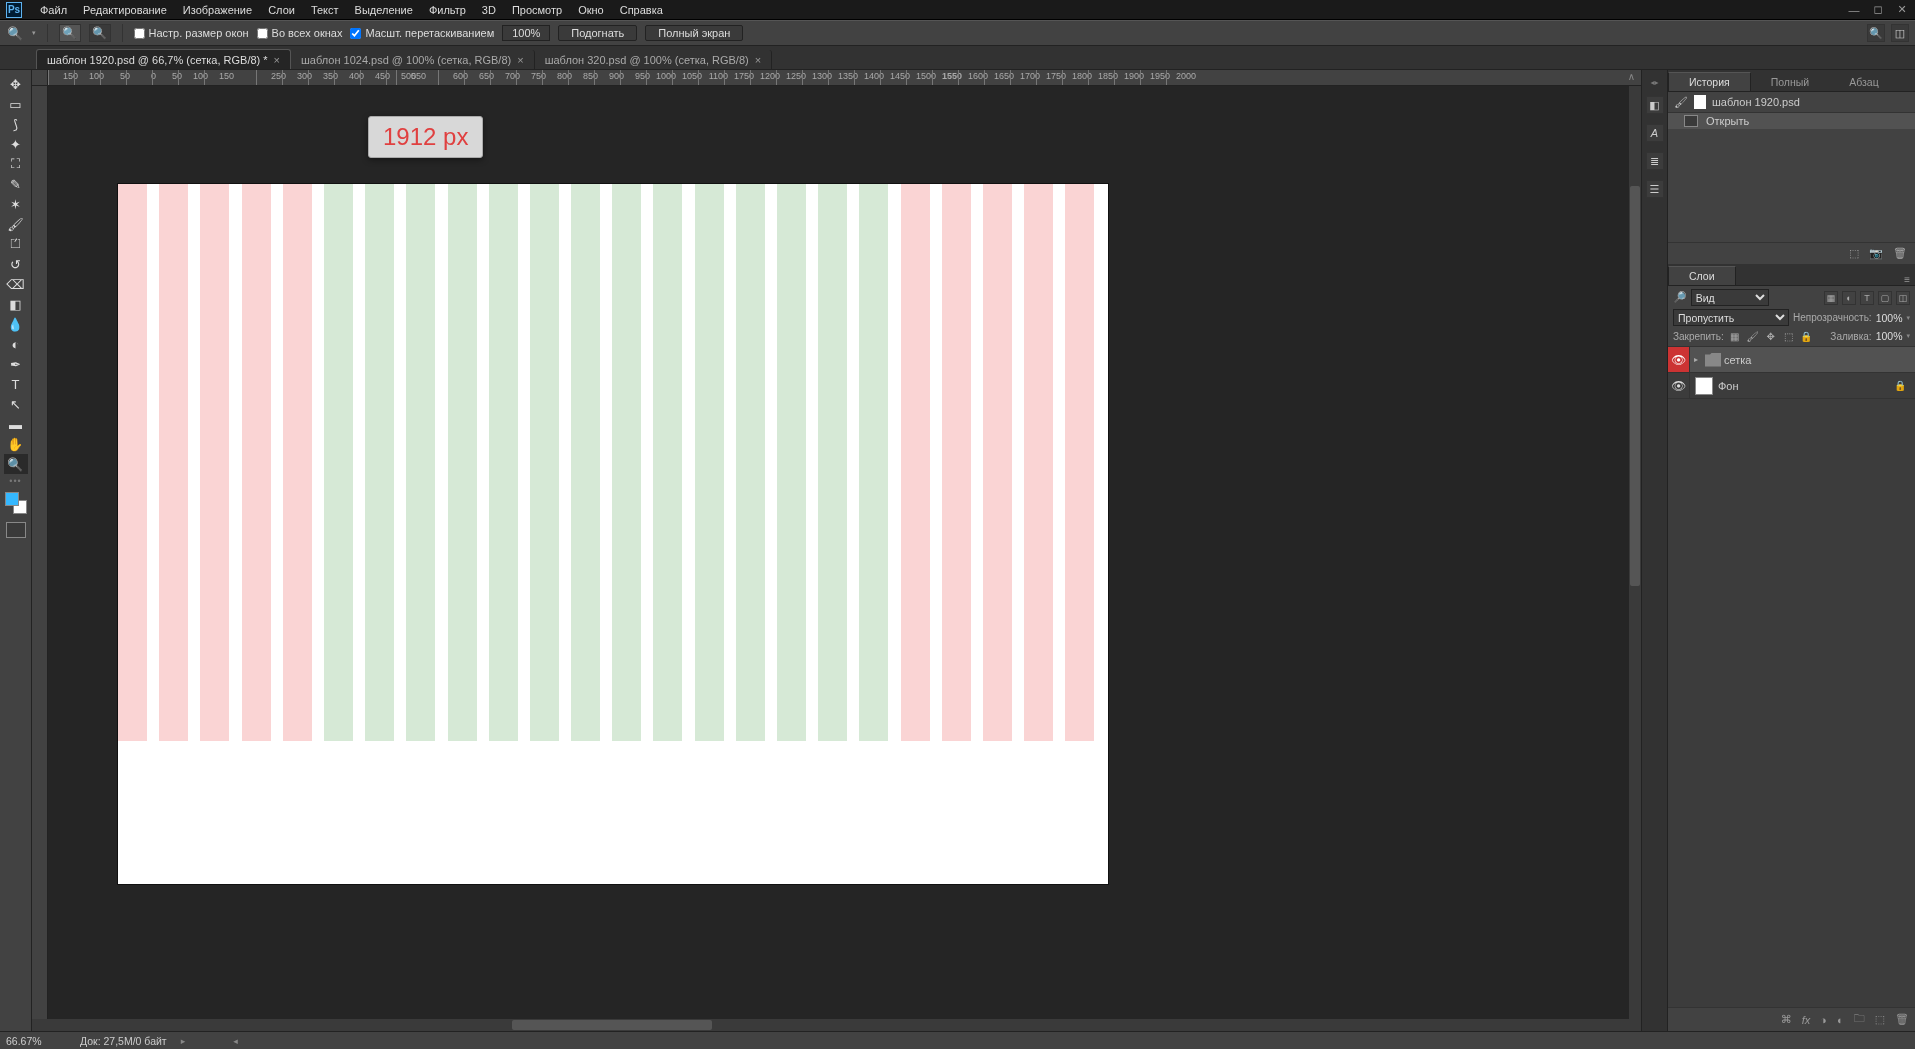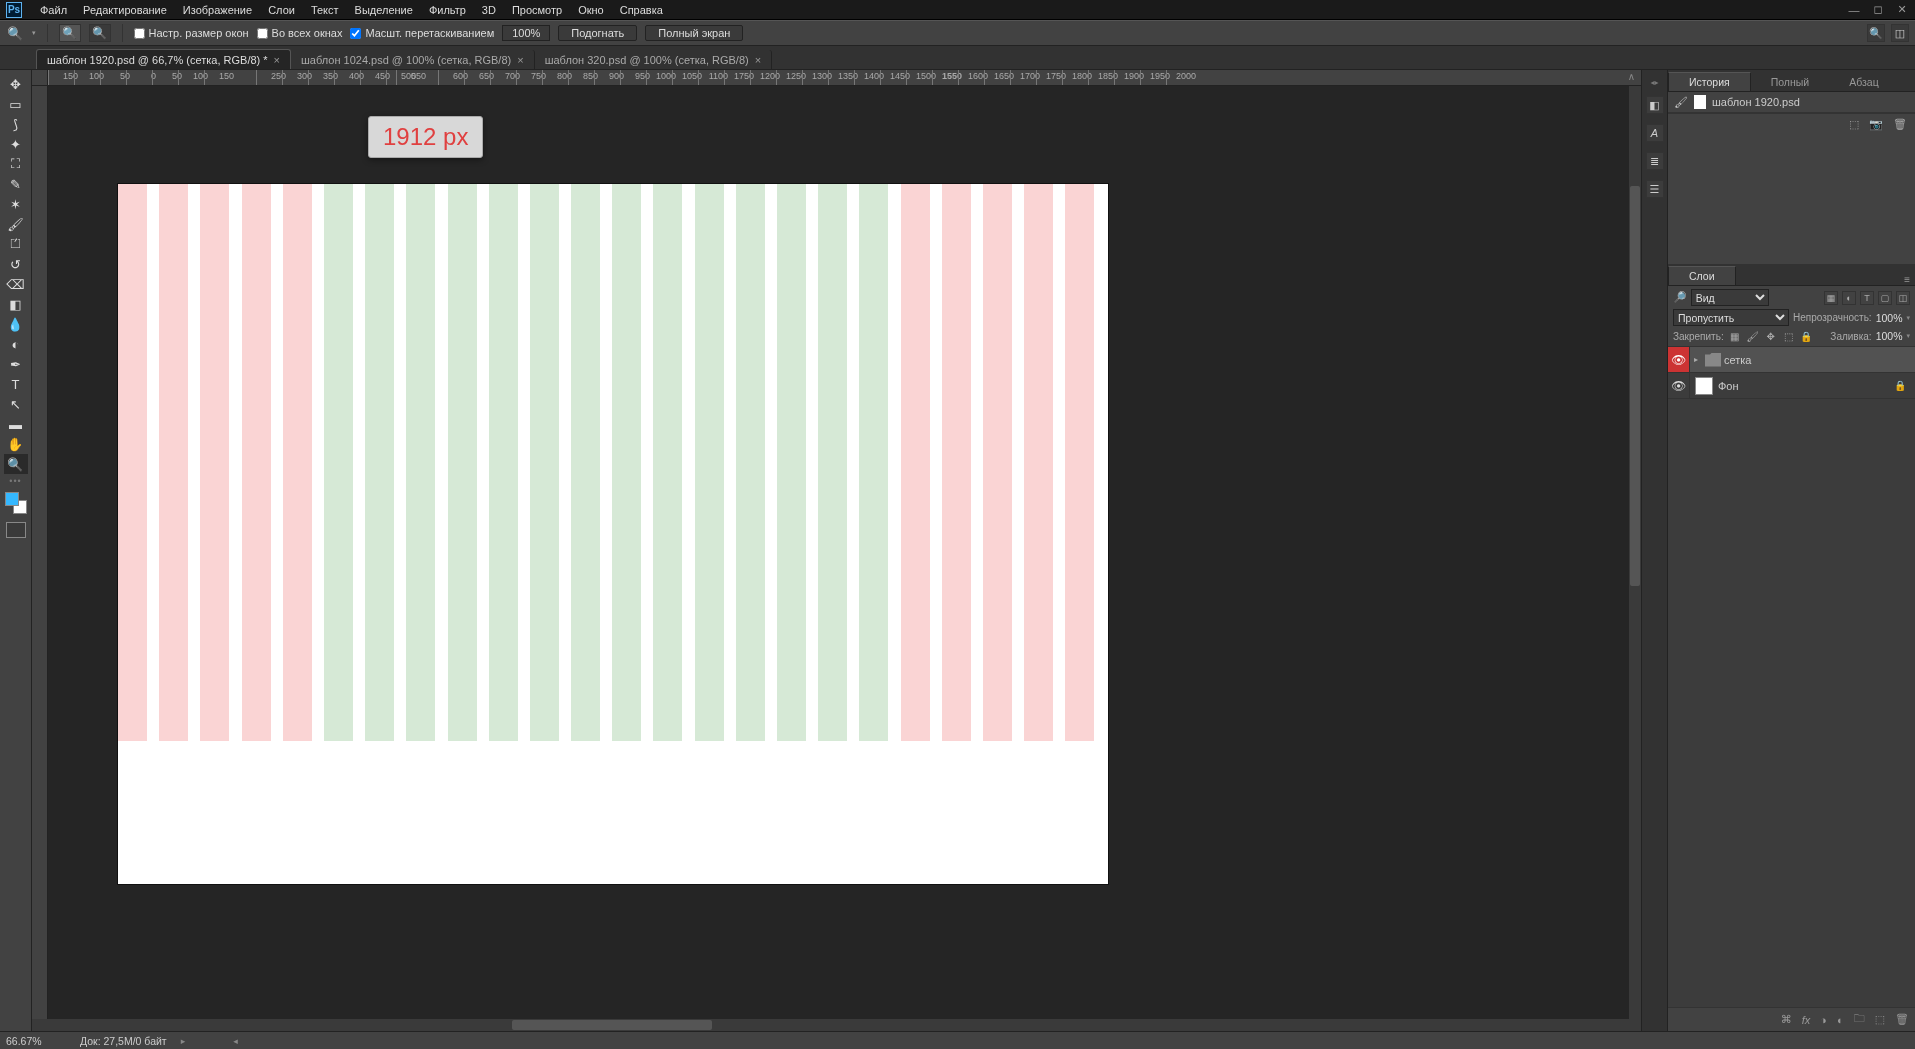--- a/index.html
+++ b/index.html
@@ -338,20 +338,26 @@
       <span class="panel-tab">Абзац</span>
       <span class="panel-tab">Операции</span>
       <span class="panel-menu">≡</span>
     </div>
     <div class="history-panel">
       <div class="history-doc">
         <span class="brush-ic">🖌</span>
         <span class="thumb"></span>
         <span>шаблон 1920.psd</span>
       </div>
+      <div class="history-body">
+        <div class="history-step">
+          <span class="step-ic"></span>
+          <span>Открыть</span>
+        </div>
+      </div>
       <div class="history-footer">
         <span>⬚</span>
         <span>📷</span>
         <span>🗑</span>
       </div>
     </div>
 
     <div class="panel-tabs">
       <span class="panel-tab active">Слои</span>
       <span class="panel-menu">≡</span>

